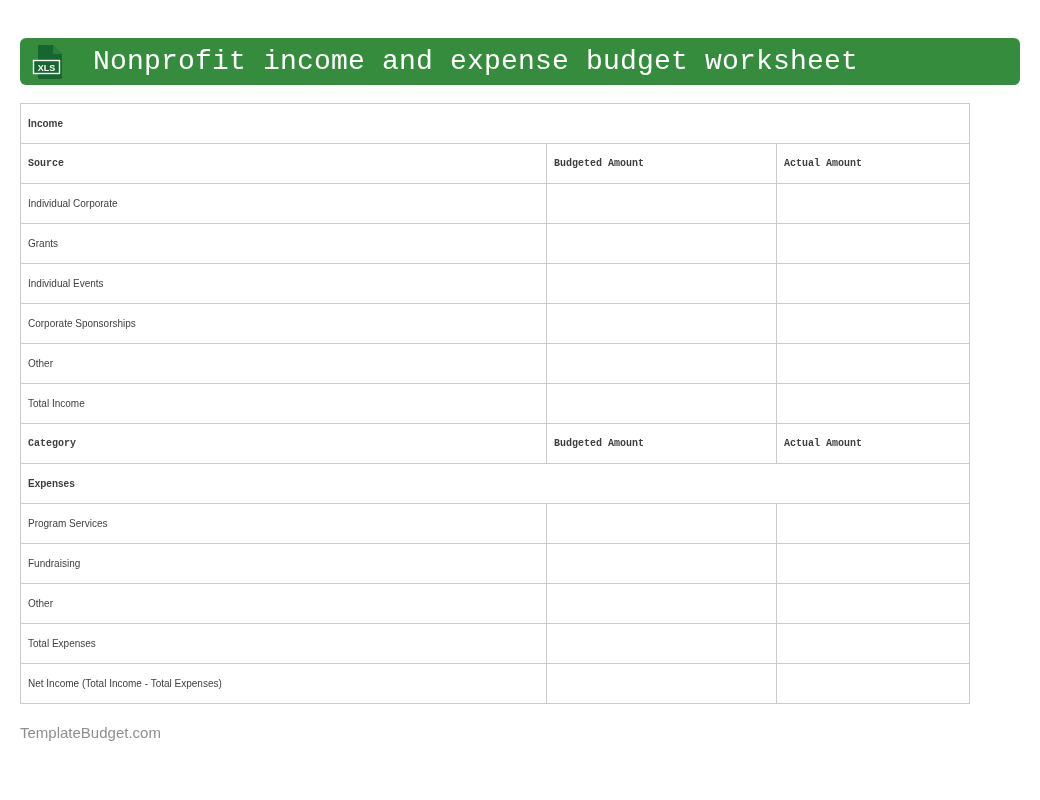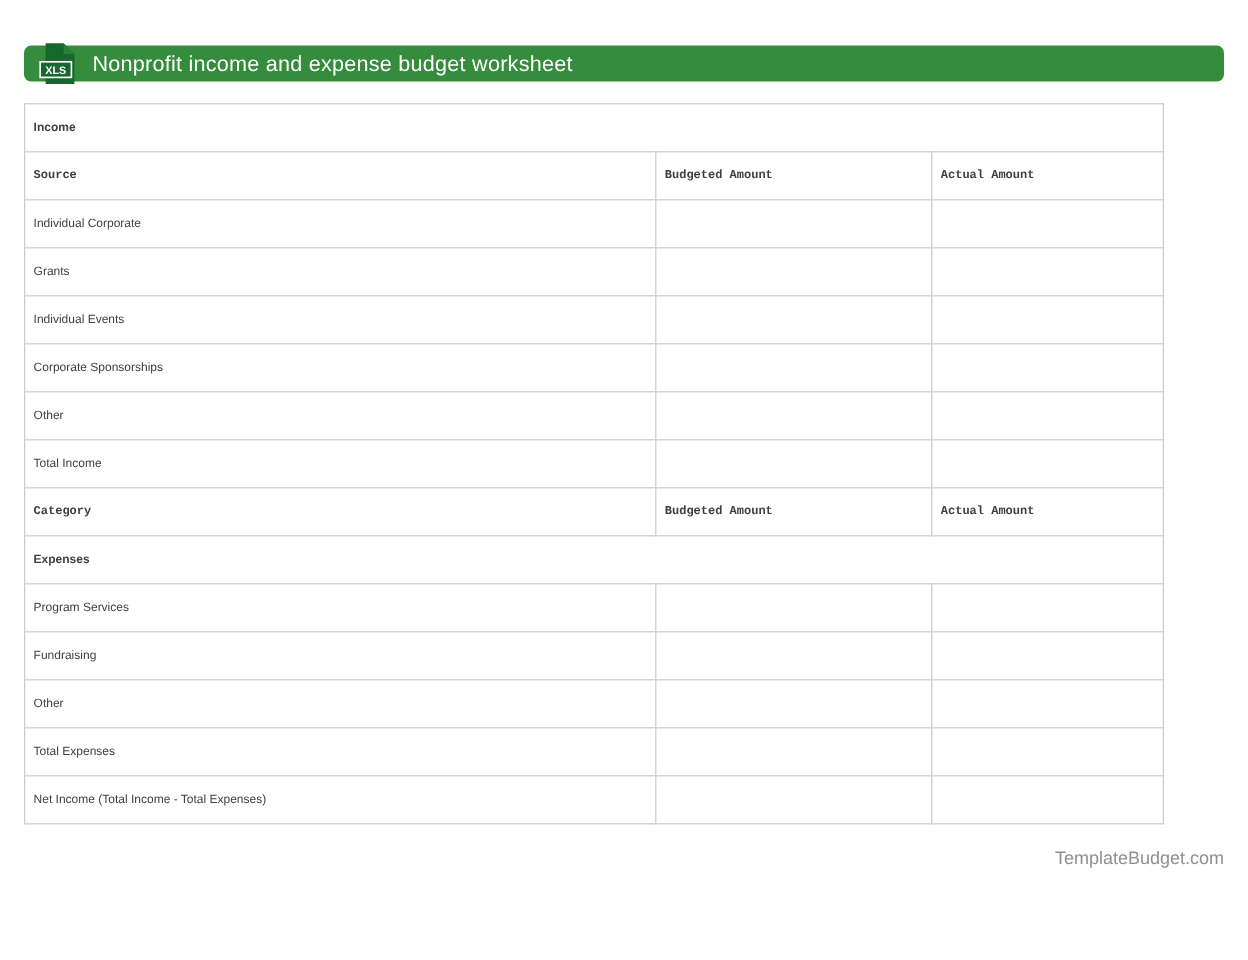--- a/index.html
+++ b/index.html
@@ -17,35 +17,36 @@
     margin: 0;
     padding: 0;
     background: #ffffff;
     width: 1040px;
     height: 800px;
     font-family: "Liberation Sans", sans-serif;
     overflow: hidden;
   }
   .banner {
     margin: 38px 20px 0 20px;
-    height: 30px;
+    height: 47px;
     background: var(--header-bg);
     border-radius: 6px;
     display: flex;
     align-items: center;
     padding: 0 12px;
     gap: 13px;
   }
   .banner-title {
     color: var(--title-text);
-    font-size: 18px;
+    font-size: 28px;
     font-weight: 400;
-    margin: 0;
+    margin: 16px;
     letter-spacing: 0.2px;
     white-space: nowrap;
+    font-family: Liberation Mono, monospace;
   }
   .xls-icon { display: inline-flex; flex: 0 0 auto; }
   table.budget-table {
     border-collapse: collapse;
     table-layout: fixed;
     margin: 18px 20px 0 20px;
     width: 949px;
   }
   table.budget-table td {
     border: 1px solid var(--border);
@@ -62,21 +63,21 @@
     color: var(--heading-text);
     font-size: 15.5px;
   }
   td.col-header {
     font-weight: 700;
     color: var(--heading-text);
     font-family: Liberation Mono, monospace;
   }
   .footer {
     margin: 20px 20px 0 20px;
-    text-align: right;
+    text-align: left;
   }
   .credit {
     font-size: 15px;
     color: var(--footer-text);
   }
 </style>
 </head>
 <body>
 
 <div class="page">

